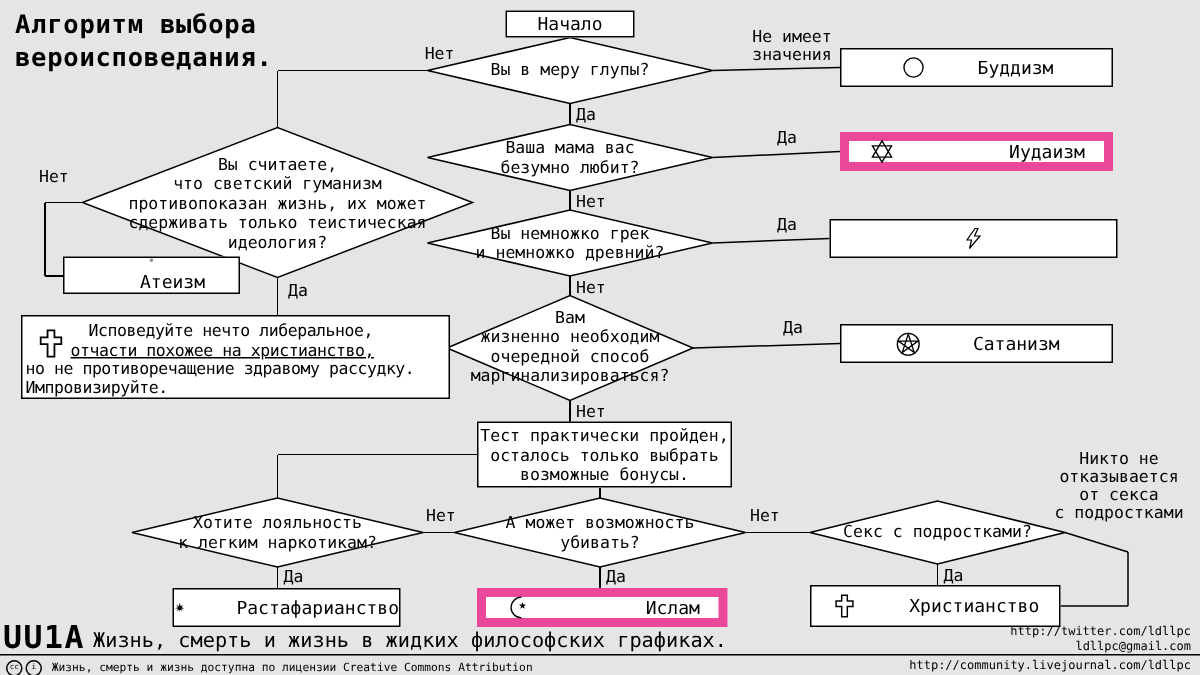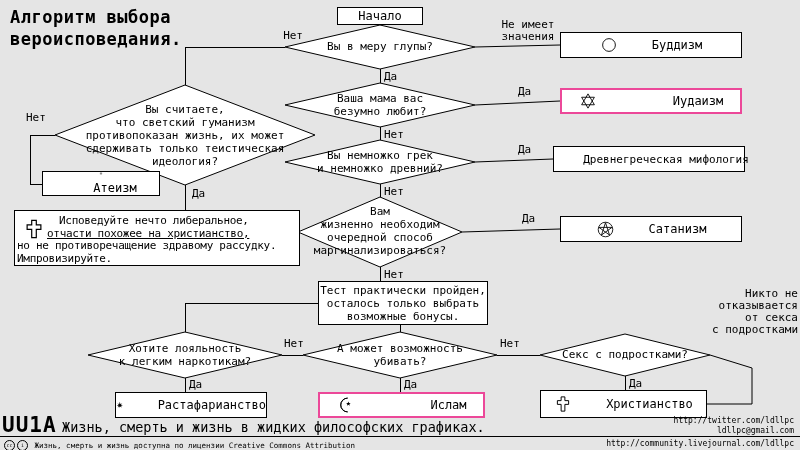--- a/index.html
+++ b/index.html
@@ -11,21 +11,21 @@
   .dtext{position:absolute;text-align:center;font-size:11px;line-height:13px;}
   .dtext span{display:block;white-space:nowrap;}
   .elabel{position:absolute;font-size:11px;line-height:12px;white-space:nowrap;}
   .mlabel{position:absolute;font-size:11px;line-height:12px;text-align:center;}
   .mlabel span{display:block;}
   .box{position:absolute;border:1px solid #000;background:#fff;box-sizing:border-box;}
   .startbox{font-size:12px;text-align:center;line-height:16px;}
   .bonusbox{font-size:11px;line-height:13px;text-align:center;padding-top:2px;}
   .bonusbox span{display:block;white-space:nowrap;}
   .outcome{display:flex;align-items:center;justify-content:center;gap:6px;font-size:12px;white-space:nowrap;}
-  .outcome.thick{border:2px solid #ec4899;gap:48px;}
+  .outcome.thick{border:6px solid #ec4899;gap:48px;}
   .outcome .olabel{white-space:nowrap;padding-left:28px;}
   .libbox{font-size:11px;line-height:12.5px;padding:4px 2px;letter-spacing:-.3px;}
   .libbox span{display:block;white-space:nowrap;}
   .libbox .ind1{margin-left:42px;}
   .libbox .ind2{margin-left:30px;text-decoration:underline;}
   .libicon{position:absolute;left:8px;top:7px;}
   .footer-logo{font-size:21px;font-weight:bold;letter-spacing:1px;}
   .footer-title{font-size:13.5px;white-space:nowrap;}
   .tiny{font-size:8px;line-height:9px;white-space:nowrap;}
   .license{font-size:7.5px;line-height:9px;white-space:nowrap;}
@@ -138,21 +138,21 @@
   <div class="elabel" style="left:384px;top:186px;">Нет</div>
   <div class="elabel" style="left:522px;top:213px;">Да</div>
   <div class="elabel" style="left:384px;top:269px;">Нет</div>
   <div class="elabel" style="left:26px;top:112px;">Нет</div>
   <div class="elabel" style="left:192px;top:188px;">Да</div>
   <div class="elabel" style="left:284px;top:338px;">Нет</div>
   <div class="elabel" style="left:189px;top:379px;">Да</div>
   <div class="elabel" style="left:500px;top:338px;">Нет</div>
   <div class="elabel" style="left:404px;top:379px;">Да</div>
   <div class="elabel" style="left:629px;top:378px;">Да</div>
-  <div class="mlabel" style="left:694px;top:288px;width:104px;text-align:right;">
+  <div class="mlabel" style="left:694px;top:300px;width:104px;">
     <span>Никто не</span>
     <span>отказывается</span>
     <span>от секса</span>
     <span>с подростками</span>
   </div>
 
   <div class="box bonusbox" style="left:318px;top:281px;width:170px;height:44px;">
     <span>Тест практически пройден,</span>
     <span>осталось только выбрать</span>
     <span>возможные бонусы.</span>
@@ -182,21 +182,20 @@
       <polygon points="12,2.5 3.5,17 20.5,17"></polygon>
         <polygon points="12,21.5 3.5,7 20.5,7"></polygon>
     </svg>
     <span class="olabel">Иудаизм</span>
   </div>
 
   <div class="box outcome" style="left:553px;top:146px;width:192px;height:26px;font-size:11px;">
     <svg width="16" height="18" viewBox="0 0 24 24" stroke="#000" fill="none" stroke-width="1.2">
       <path d="M13.5 2 L5.5 13.5 H10 L8 22 L18.5 9.5 H13 L16.5 2 Z"></path>
     </svg>
-    <span class="olabel">Древнегреческая мифология</span>
   </div>
 
   <div class="box outcome" style="left:560px;top:216px;width:182px;height:26px;">
     <svg width="19" height="19" viewBox="0 0 24 24" stroke="#000" fill="none" stroke-width="1.1">
       <circle cx="12" cy="12" r="9.2"></circle>
       <polygon points="12,3.4 17.05,18.96 3.82,9.34 20.18,9.34 6.95,18.96"></polygon>
     </svg>
     <span class="olabel">Сатанизм</span>
   </div>
 

